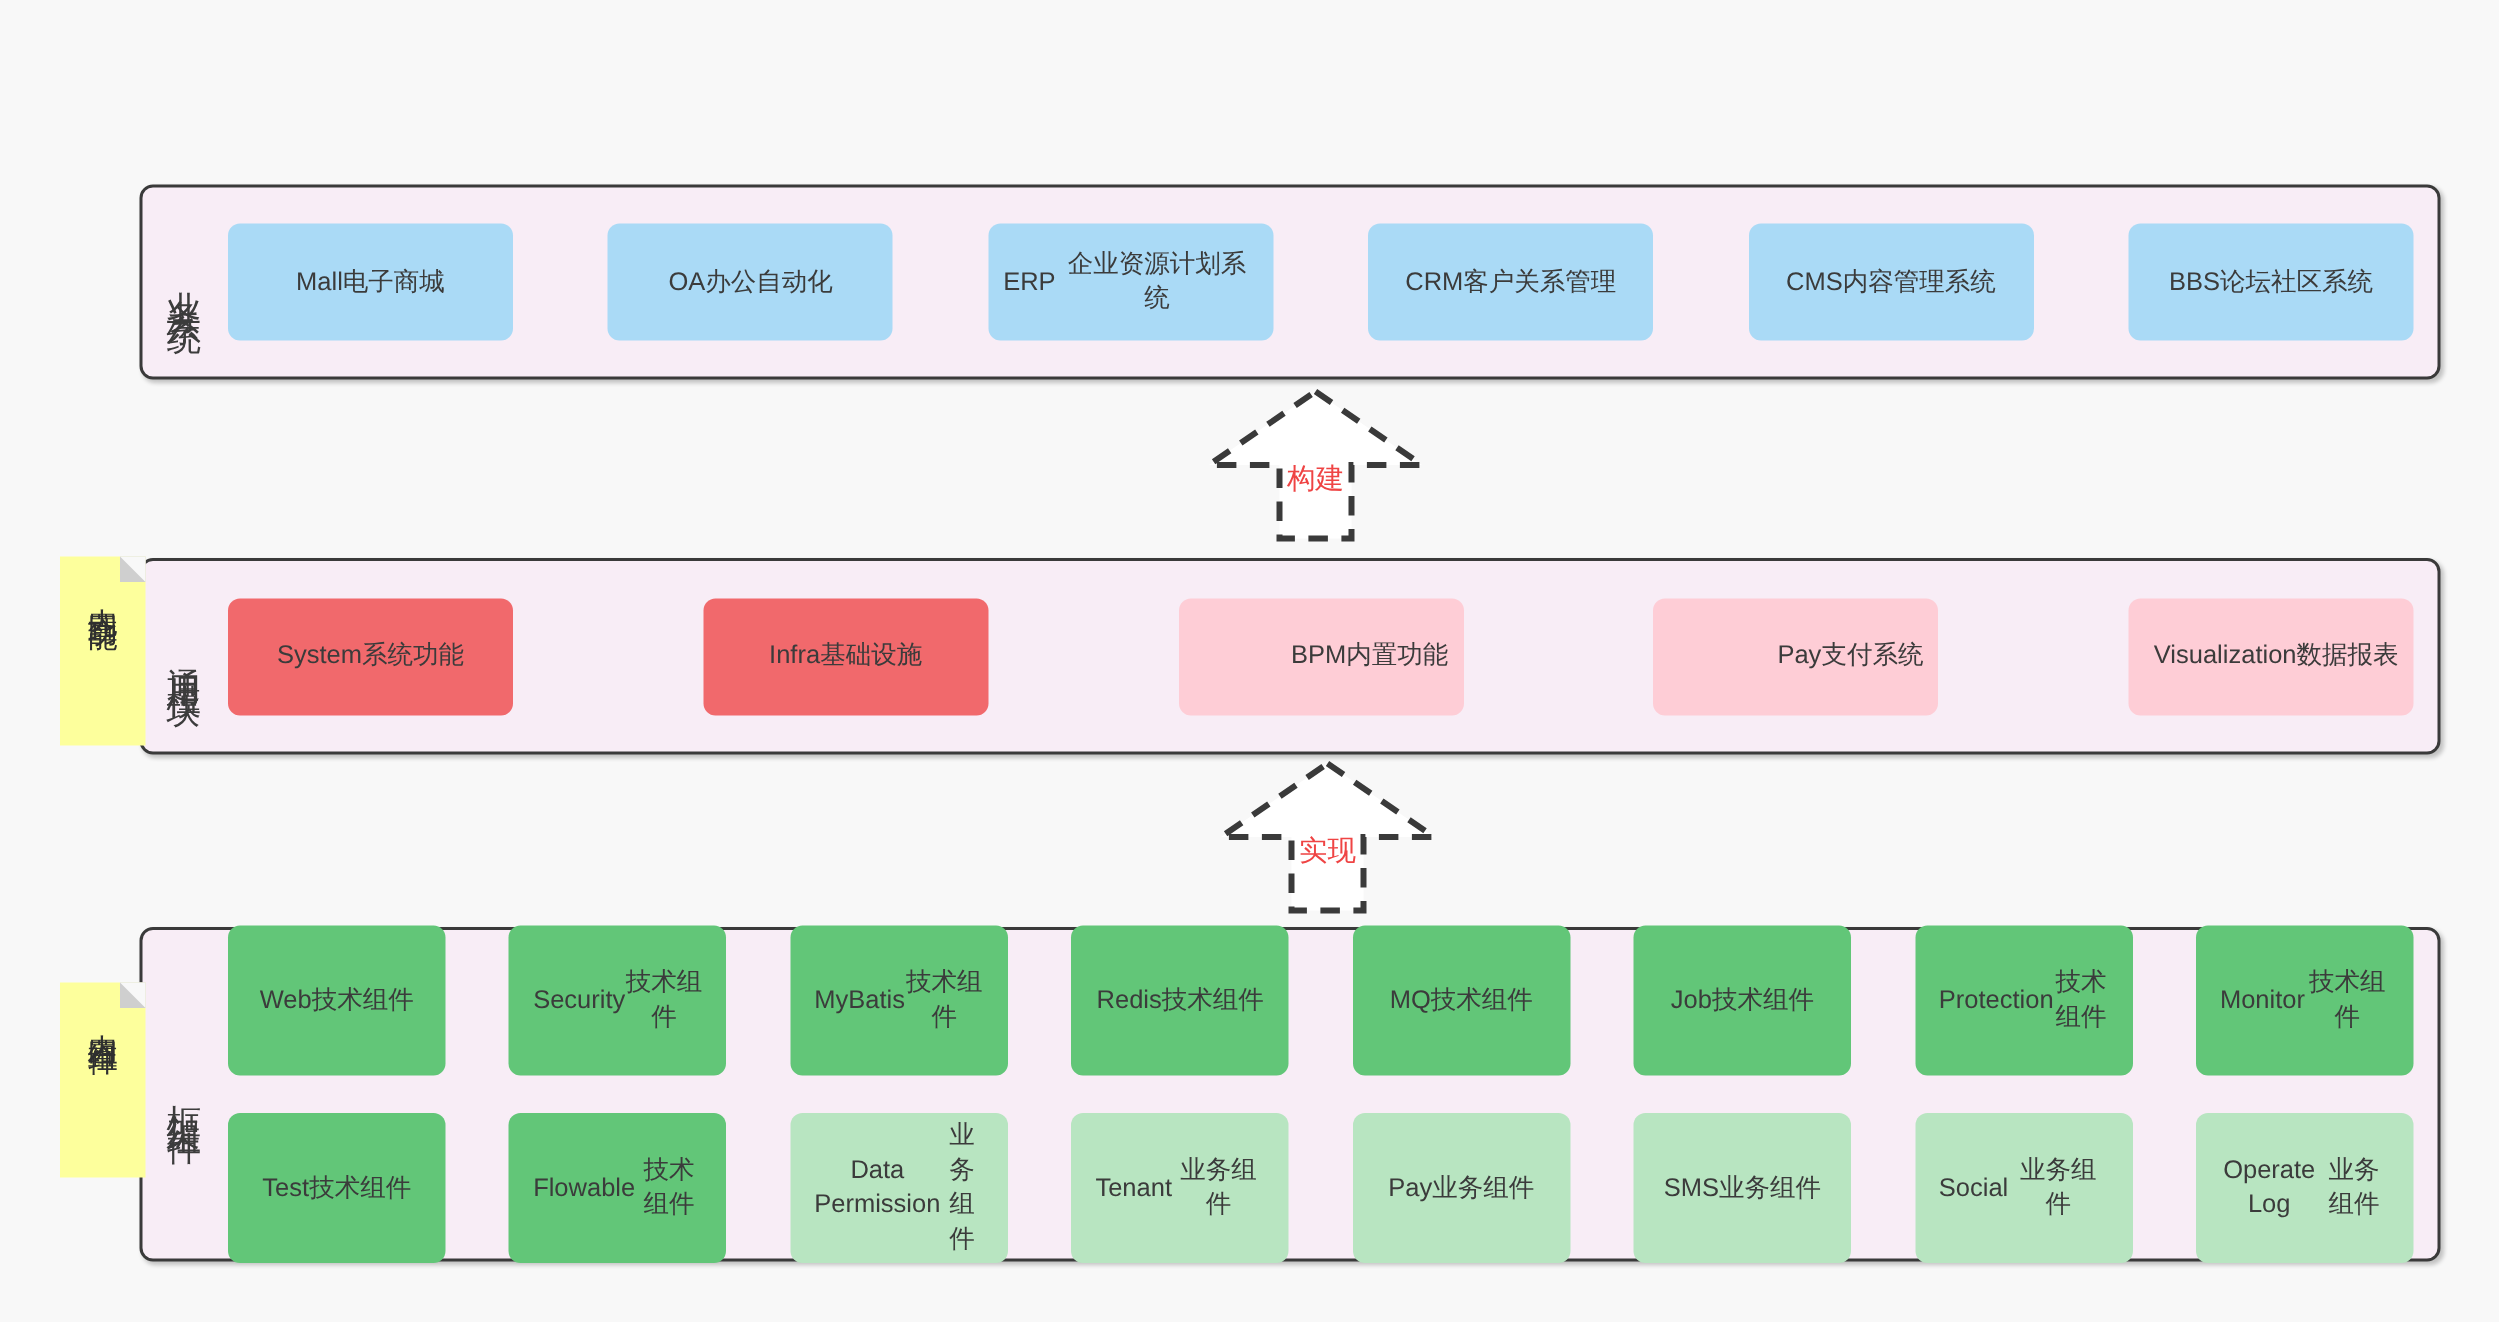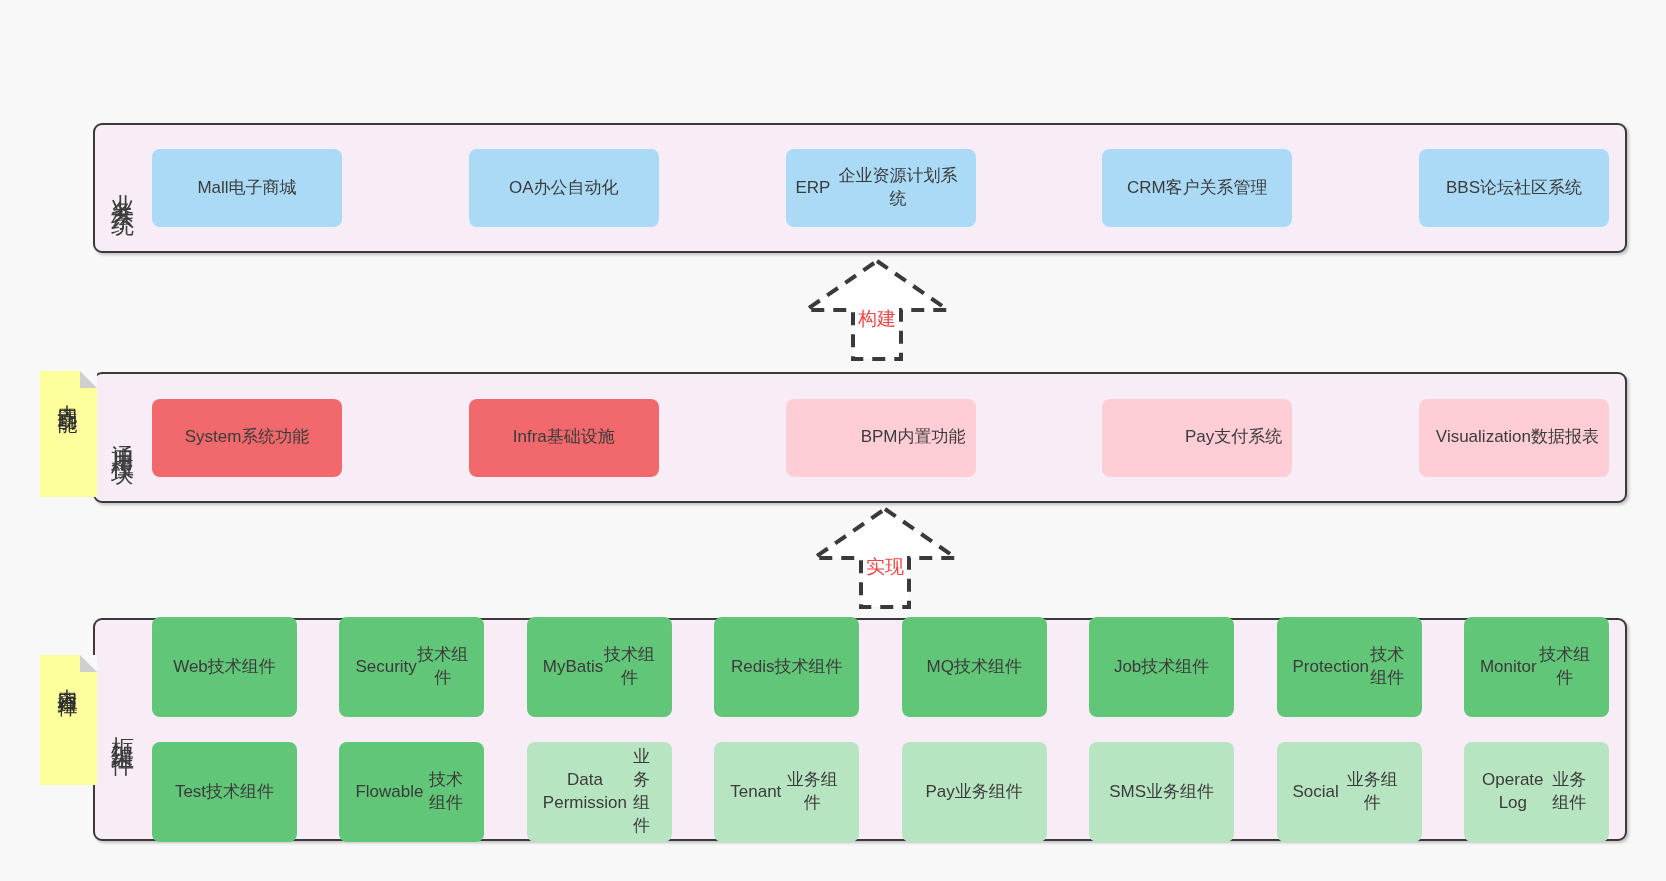--- a/index.html
+++ b/index.html
@@ -91,20 +91,24 @@
     </div>
     <div class="box blue w6">
       <span>ERP</span>
       <span>企业资源计划系统</span>
     </div>
     <div class="box blue w6">
       <span>CRM</span>
       <span>客户关系管理</span>
     </div>
     <div class="box blue w6">
+      <span>CMS</span>
+      <span>内容管理系统</span>
+    </div>
+    <div class="box blue w6">
       <span>BBS</span>
       <span>论坛社区系统</span>
     </div>
   </div>
 </div>
 
 <div class="arrow arrow-1">
   <svg viewBox="0 0 150 104">
     <polygon points="75,3 146,52 99,52 99,101 51,101 51,52 4,52" fill="#ffffff" stroke="#3a3a3a" stroke-width="4" stroke-dasharray="13 9"></polygon>
   </svg>

